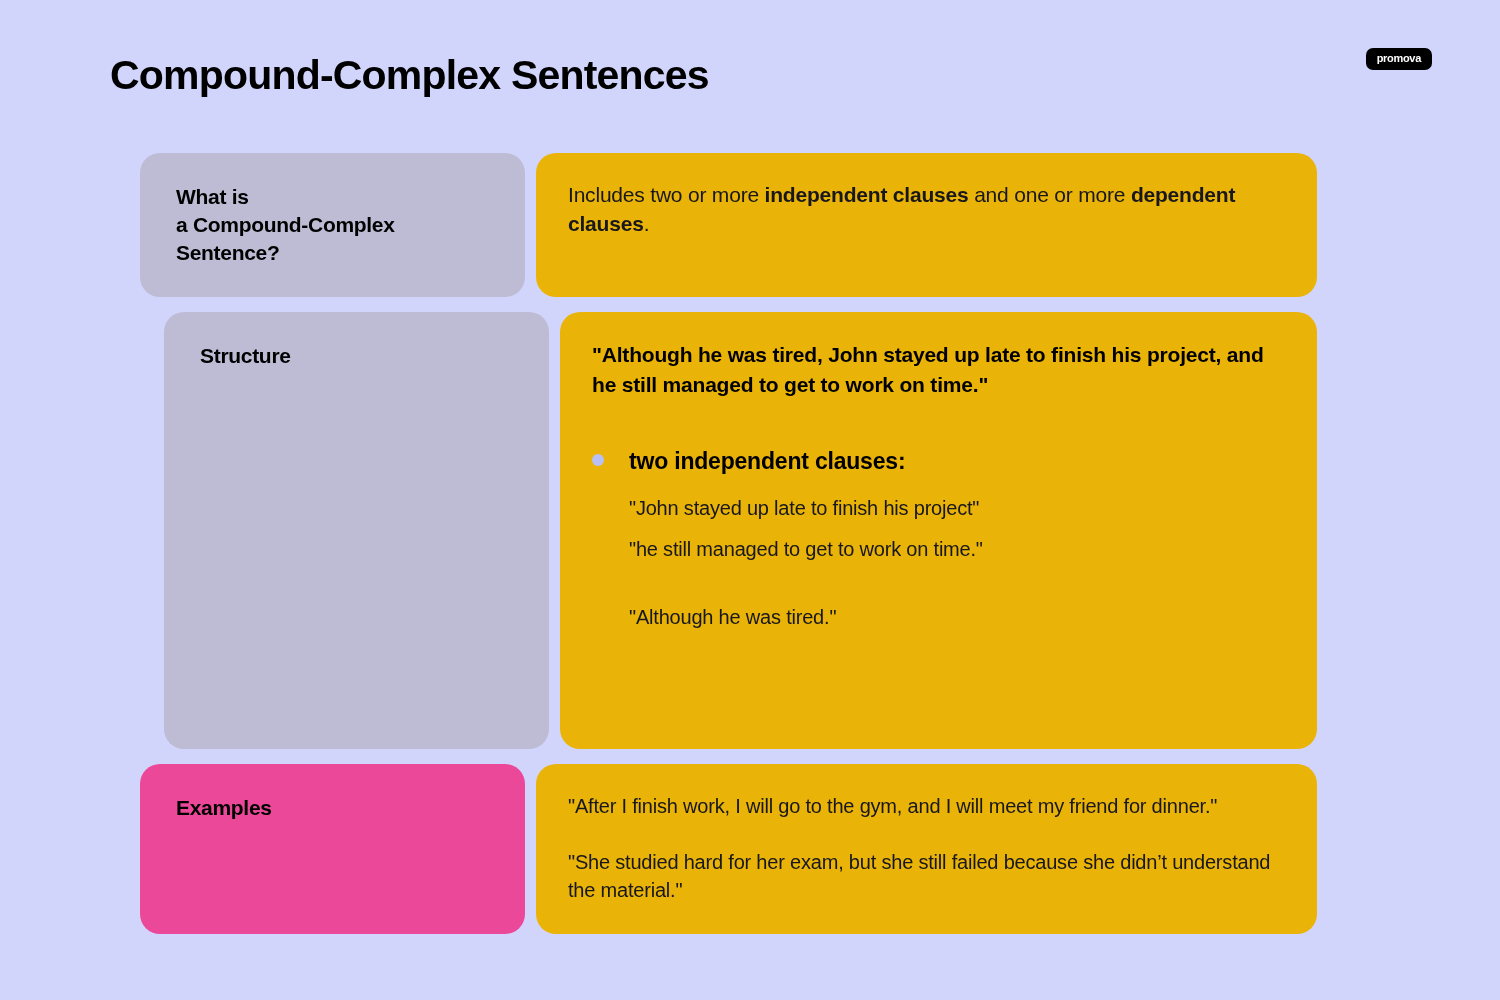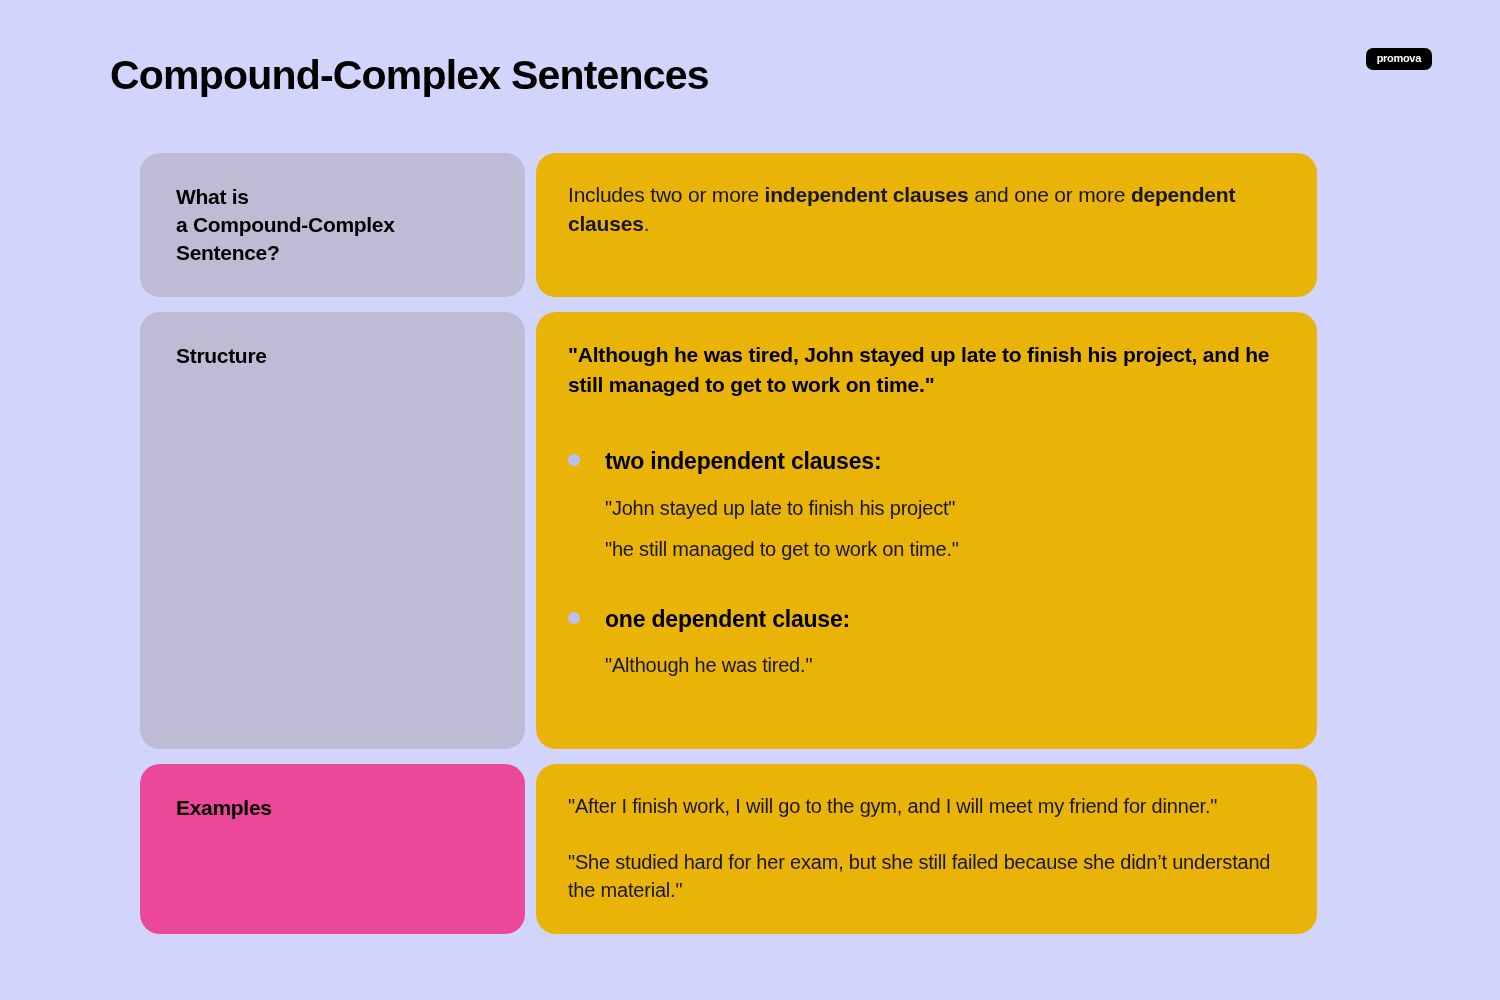--- a/index.html
+++ b/index.html
@@ -140,21 +140,21 @@
   .bullet-item {
     font-size: 20px;
     color: #17171c;
     letter-spacing: -0.2px;
     line-height: 1.4;
     margin-left: 37px;
     margin-bottom: 13px;
   }
   .bullet-item:last-child { margin-bottom: 0; }
 
-  .structure-label-card { min-height: 437px; }
+  .structure-label-card { min-height: 437px; margin-left: 24px; }
   .examples-label-card { min-height: 164px; }
 
   .example-line {
     font-size: 20px;
     color: #17171c;
     letter-spacing: -0.2px;
     line-height: 1.4;
     margin-bottom: 28px;
   }
   .example-line:last-child { margin-bottom: 0; }
@@ -192,24 +192,20 @@
       <div class="bullet-group first">
         <div class="bullet-head">
           <span class="bullet-dot"></span>
           <span class="bullet-label">two independent clauses:</span>
         </div>
         <div class="bullet-item">"John stayed up late to finish his project"</div>
         <div class="bullet-item">"he still managed to get to work on time."</div>
       </div>
 
       <div class="bullet-group">
-        <div class="bullet-head">
-          <span class="bullet-dot"></span>
-          <span class="bullet-label">one dependent clause:</span>
-        </div>
         <div class="bullet-item">"Although he was tired."</div>
       </div>
     </div>
   </div>
 
   <div class="row">
     <div class="label-card pink examples-label-card">
       <div class="label-text">Examples</div>
     </div>
     <div class="content-card">

